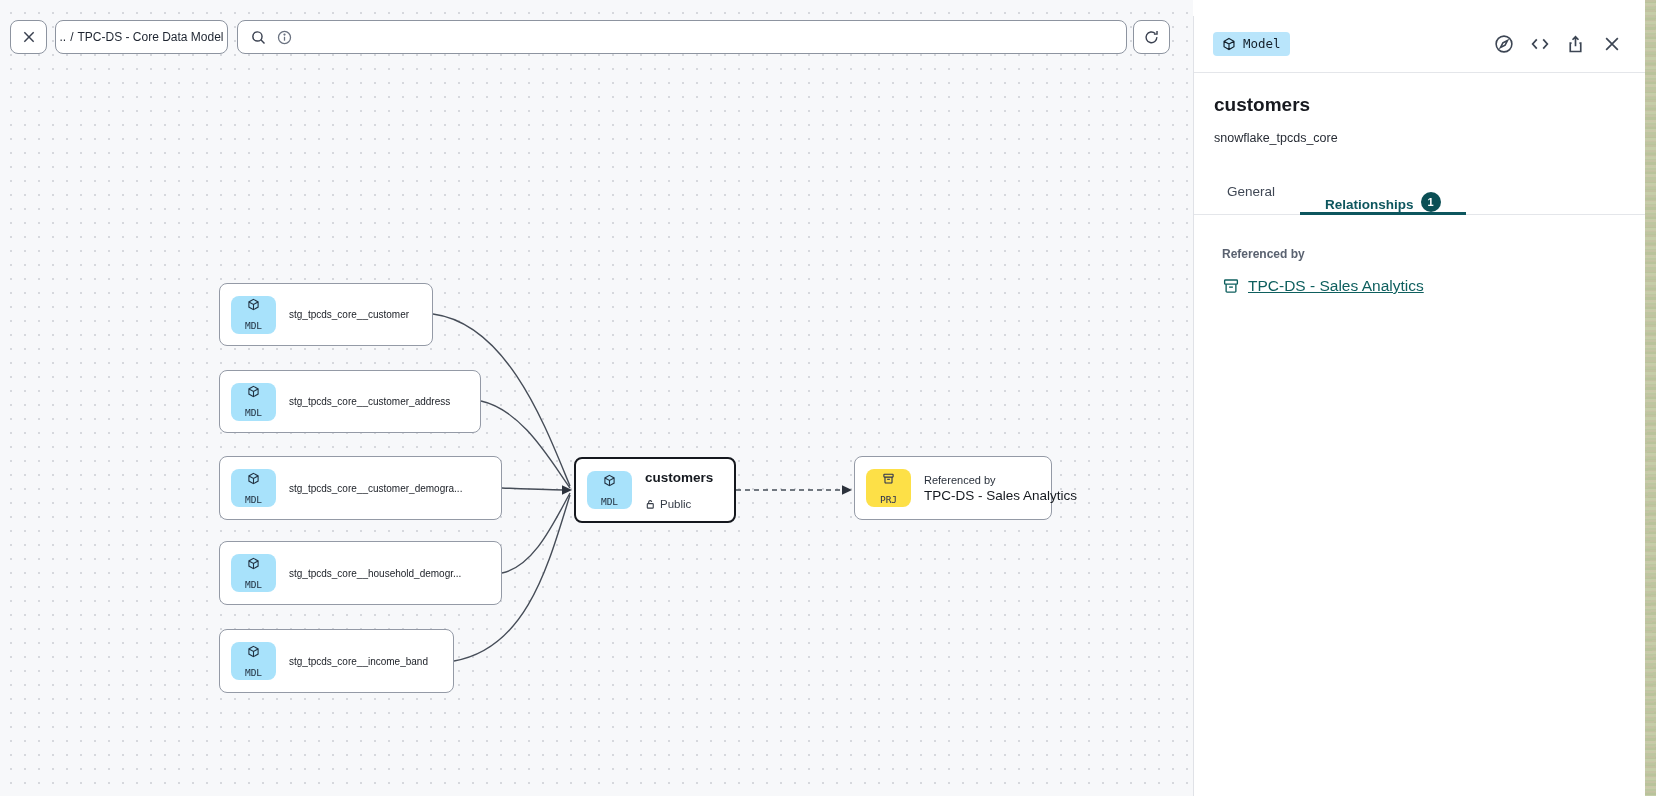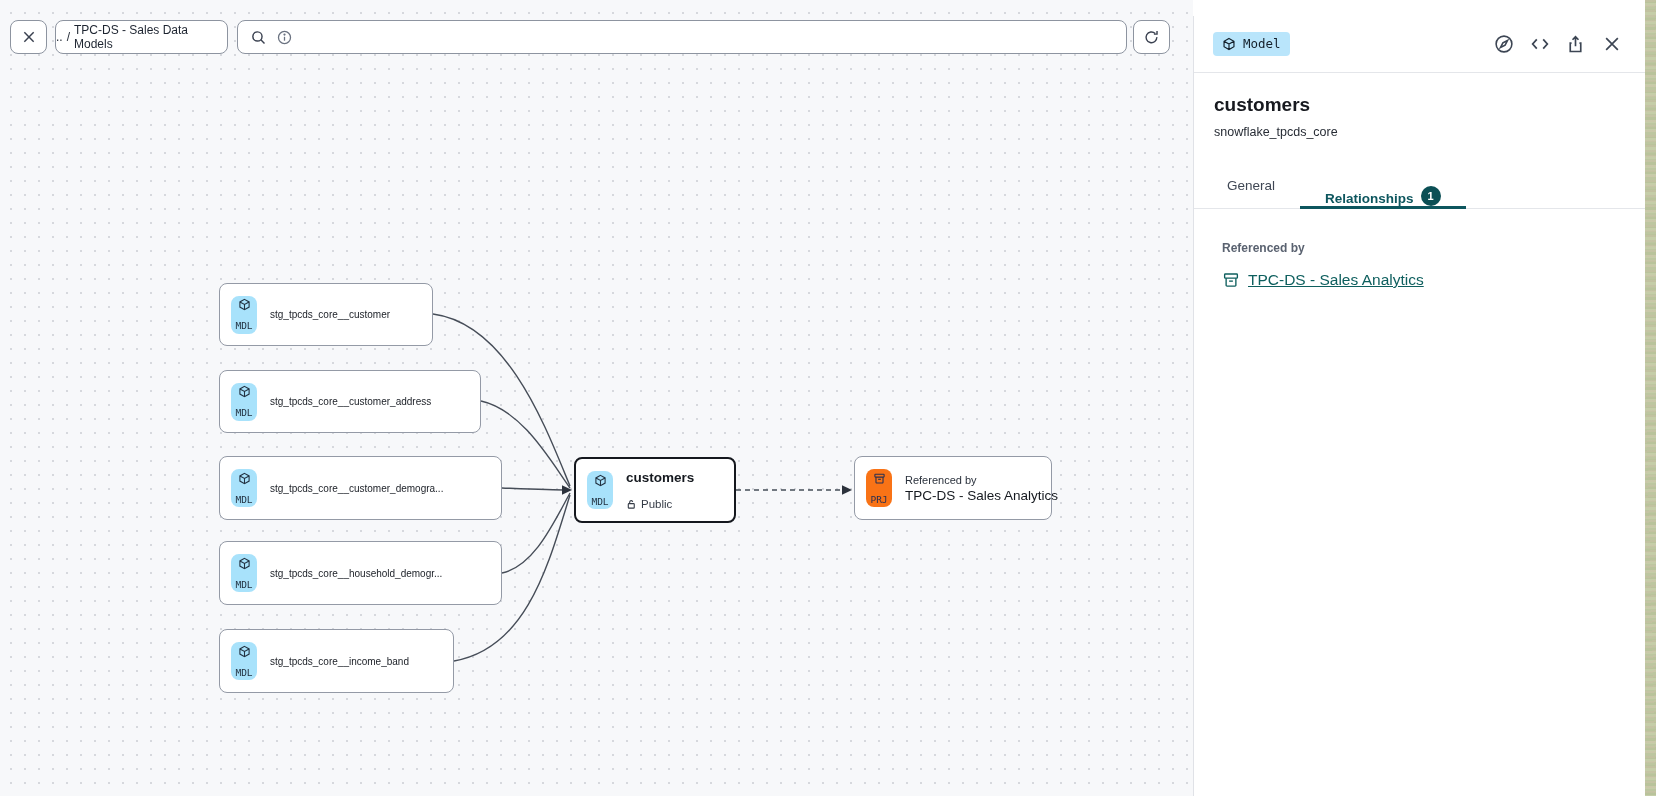--- a/index.html
+++ b/index.html
@@ -35,27 +35,27 @@
   .icon-gray { color:#6a7280; }
 
   
   .node {
     position:absolute; z-index:2; background:#fff; border:1px solid #949aa6;
     border-radius:8px; display:flex; align-items:center; gap:13px;
     padding:0 14px 0 11px; cursor:pointer;
   }
   .node-label { font-size:10px; color:#1a1e25; white-space:nowrap; }
   .res-icon {
-    flex:none; width:26px; height:38px; border-radius:8px;
+    flex:none; width:45px; height:38px; border-radius:8px;
     display:flex; flex-direction:column; align-items:center; justify-content:center;
     gap:10px; color:#223242;
   }
   .res-icon .res-code { font-family:"DejaVu Sans Mono", monospace; font-size:9.5px; line-height:1; }
   .res-mdl { background:#a8e2fb; }
-  .res-prj { background:#f97316; color:#2a3050; }
+  .res-prj { background:#fde047; color:#2a3050; }
 
   .node-selected { border:2px solid #15181e; }
   .node-col { display:flex; flex-direction:column; }
   .sel-title { font-size:13.5px; font-weight:700; color:#15191f; }
   .sel-access { display:flex; align-items:center; gap:4px; margin-top:13px; color:#343b46; font-size:11.5px; }
 
   .prj-kicker { font-size:11px; color:#2a313c; }
   .prj-name { font-size:13.5px; color:#15191f; margin-top:2px; white-space:nowrap; }
 
   
@@ -70,21 +70,21 @@
   .type-badge {
     display:flex; align-items:center; gap:7px; background:#b9e5fb; color:#14202b;
     border-radius:4px; padding:5px 9px; font-family:"DejaVu Sans Mono", monospace;
     font-size:12.5px; line-height:1;
   }
   .header-actions { margin-left:auto; display:flex; align-items:center; gap:13px; }
   .hact { width:23px; height:23px; display:flex; align-items:center; justify-content:center; color:#3c4553; cursor:pointer; }
 
   .title-block { padding:21px 20px 0 20px; }
   .panel-title { font-size:19px; font-weight:700; color:#17191f; }
-  .panel-subtitle { font-size:12.5px; color:#272c35; margin-top:9px; }
+  .panel-subtitle { font-size:12.5px; color:#272c35; margin-top:15px; }
 
   .tabs { margin-top:26px; height:44px; display:flex; align-items:stretch; padding-left:8px; border-bottom:1px solid #e4e6ea; }
   .tab {
     display:flex; align-items:center; justify-content:center; gap:7px;
     padding:0 25px; font-size:13.5px; color:#3f4754; cursor:pointer;
     border-bottom:3px solid transparent; margin-bottom:-1px;
   }
   .tab.active { color:#0d565e; font-weight:700; border-bottom-color:#0d565e;align-items:flex-end; }
   .tab-badge {
     width:20px; height:20px; border-radius:50%; background:#0b4f55; color:#fff;
@@ -208,21 +208,21 @@
 
   <div class="chip btn-close-canvas">
     <svg class="icon-slate" width="16" height="16" viewBox="0 0 24 24" fill="none" stroke="currentColor" stroke-width="2.2">
         <path d="M5 5 L19 19 M19 5 L5 19"></path>
       </svg>
   </div>
 
   <div class="chip breadcrumb">
     <span>..</span>
     <span>/</span>
-    <span>TPC-DS - Sales Data Models</span>
+    <span>TPC-DS - Core Data Model</span>
   </div>
 
   <div class="chip searchbar">
     <svg class="icon-slate" width="17" height="17" viewBox="0 0 24 24" fill="none" stroke="currentColor" stroke-width="2">
         <circle cx="10.5" cy="10.5" r="6.5"></circle>
         <path d="M15.3 15.3 L20.5 20.5"></path>
       </svg>
     <svg class="icon-gray" width="17" height="17" viewBox="0 0 24 24" fill="none" stroke="currentColor" stroke-width="1.8">
         <circle cx="12" cy="12" r="8.5"></circle>
         <path d="M12 11 V16.5"></path>

